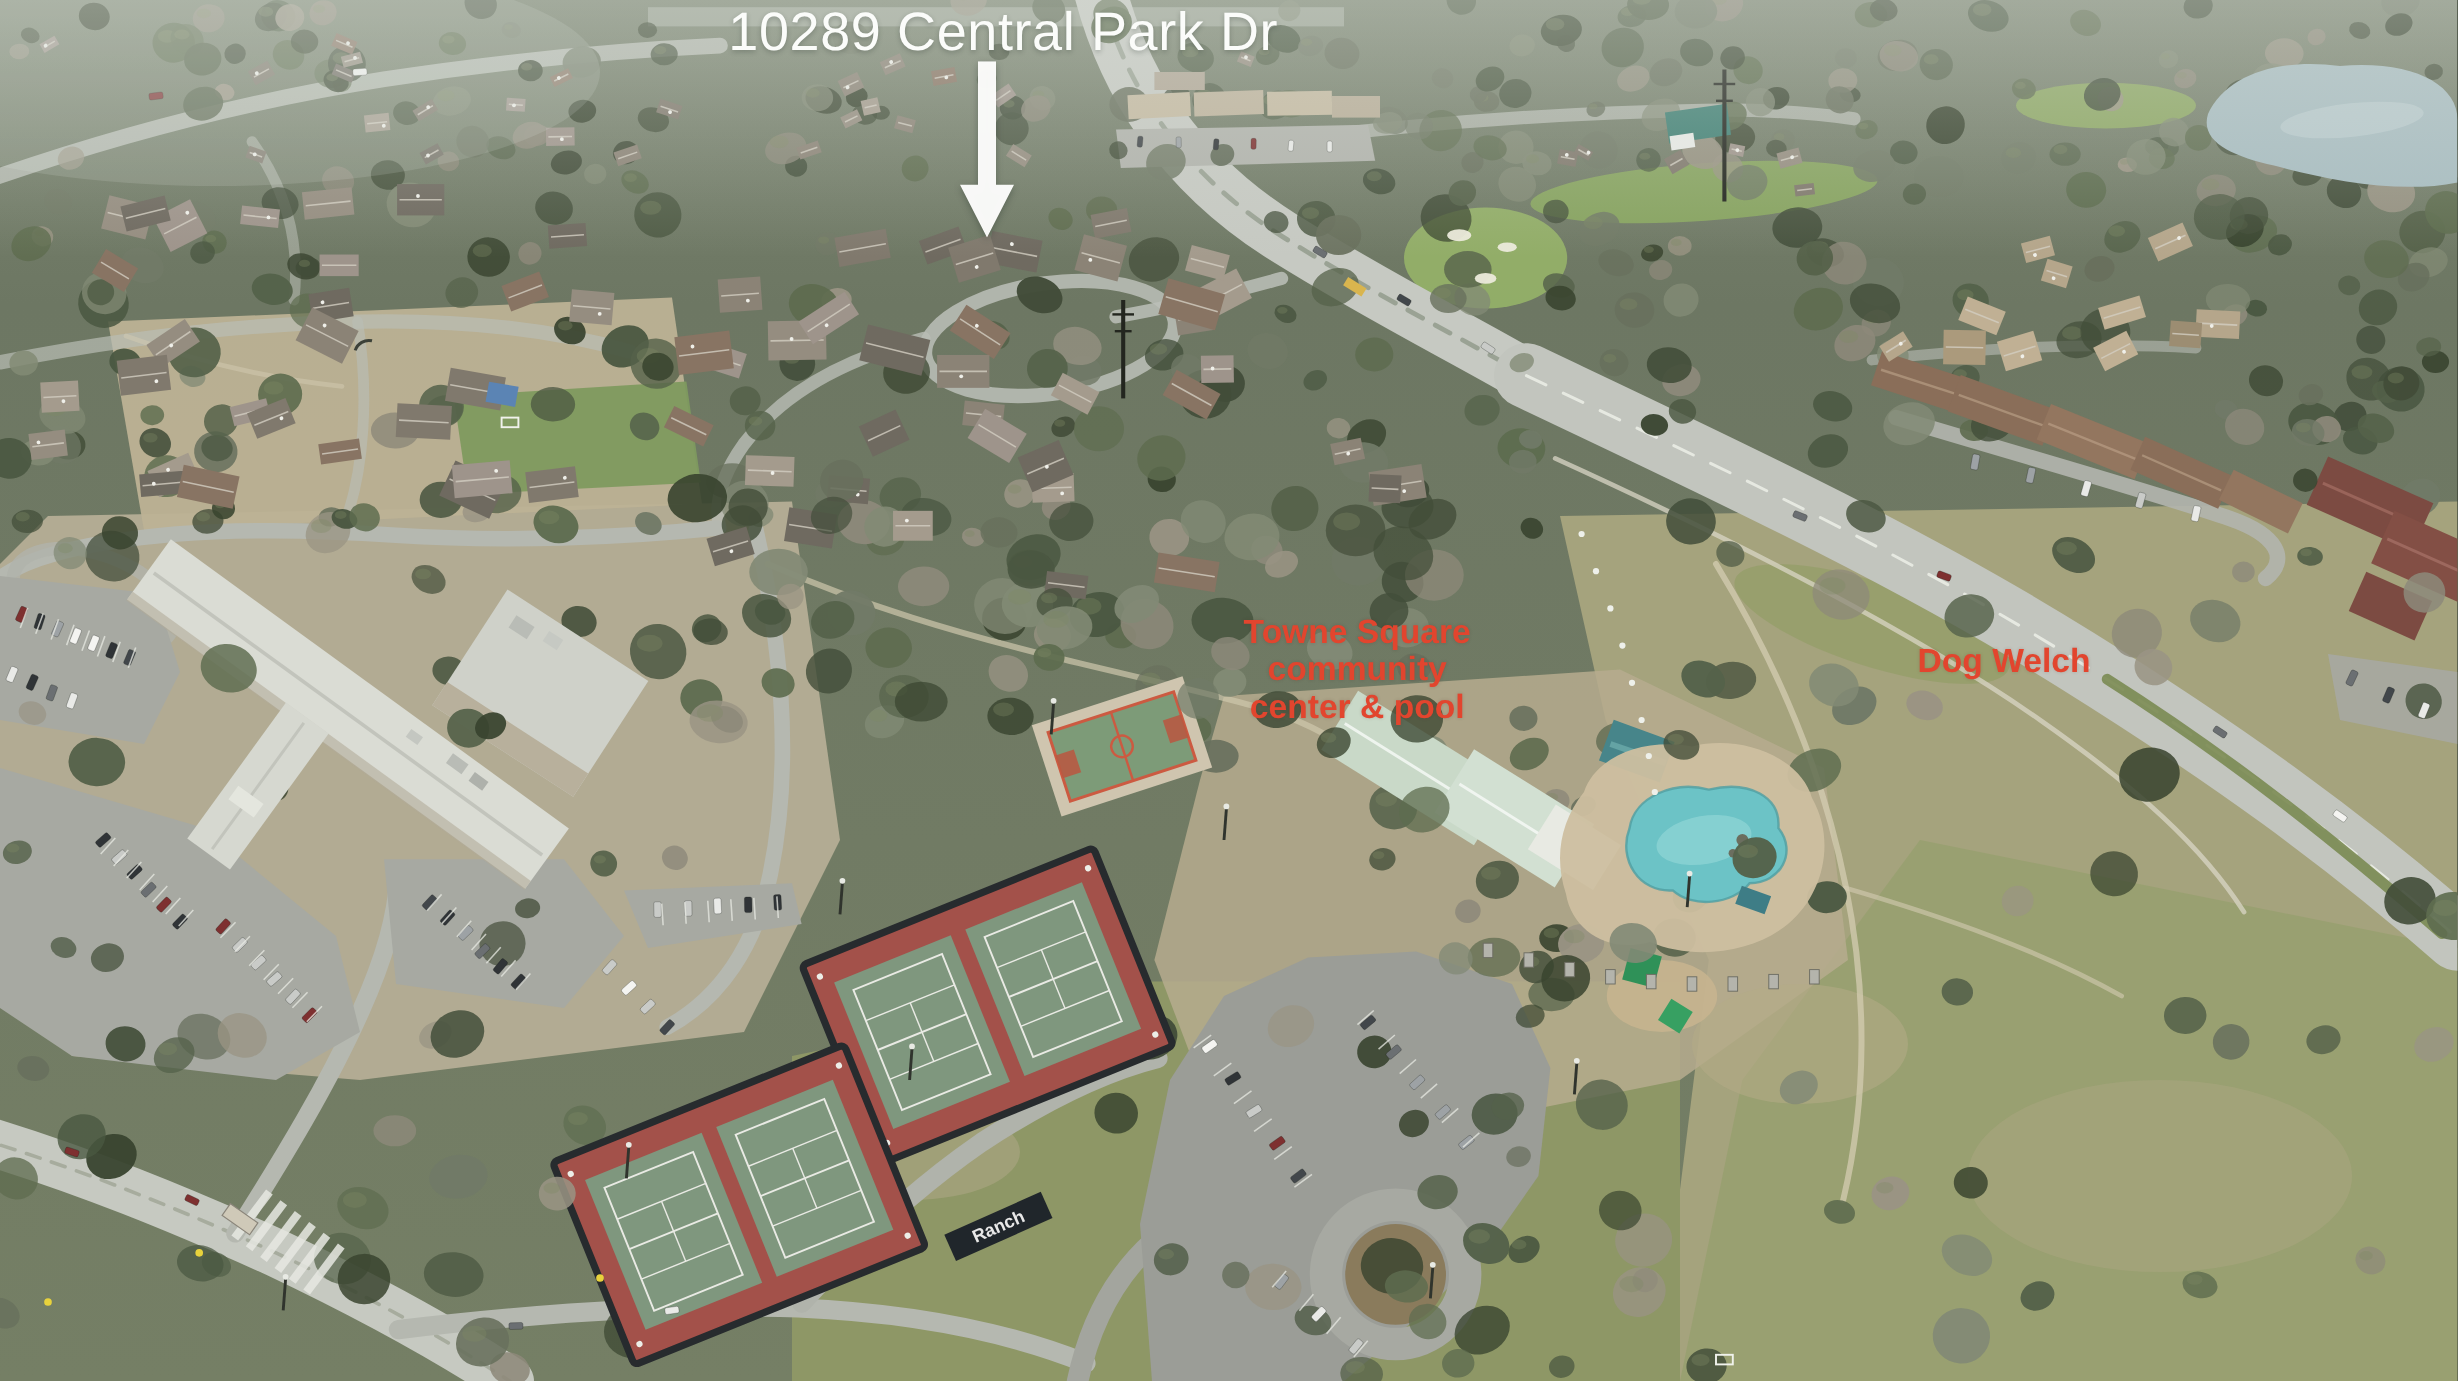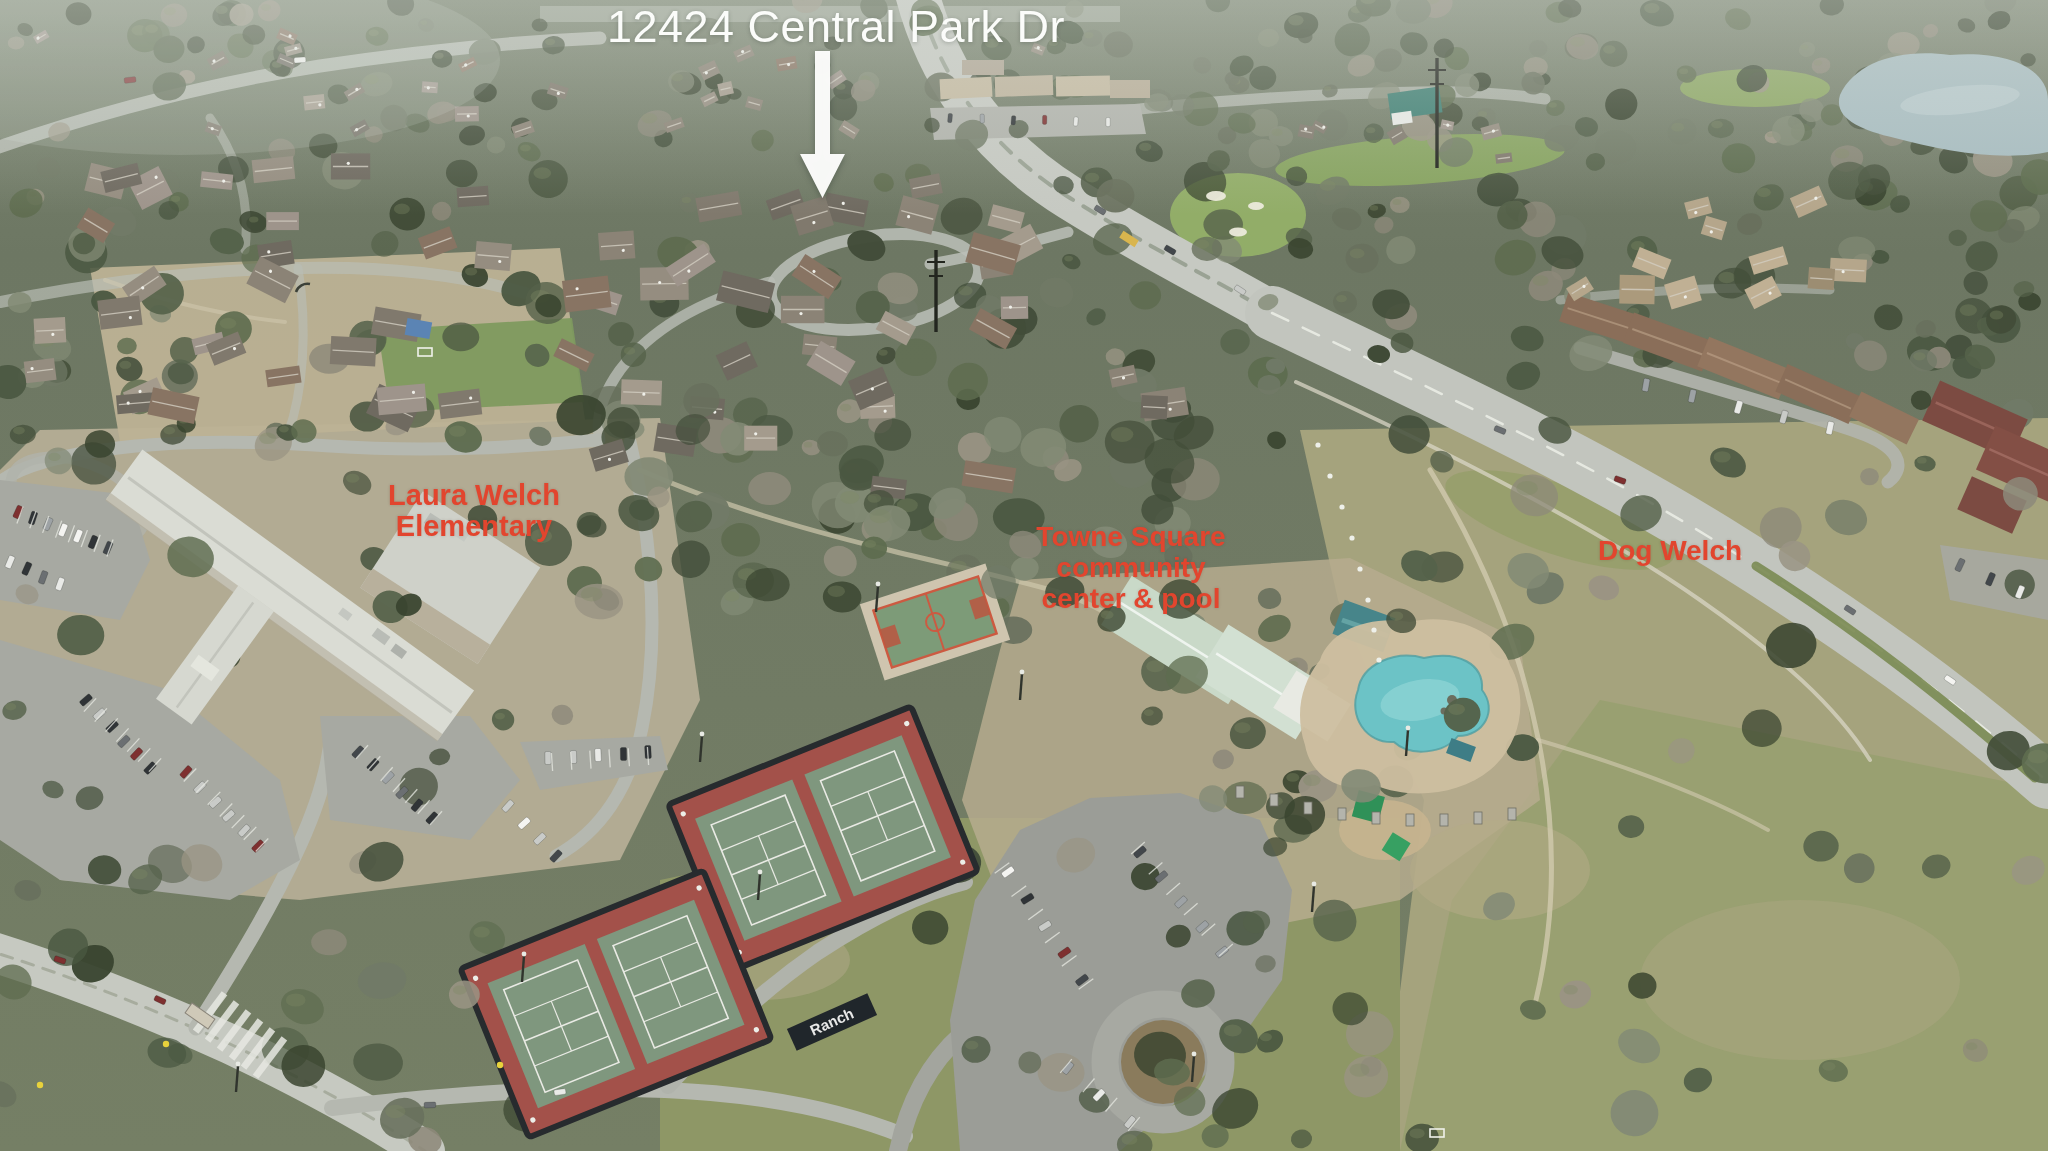--- a/index.html
+++ b/index.html
@@ -1671,32 +1671,28 @@
         <rect x="186" y="1010" width="28" height="12" fill="#cfc9b8" stroke="#8a857a" stroke-width="1" transform="rotate(35 200 1016)"></rect>
         <ellipse cx="1160.0" cy="1055.0" rx="26.0" ry="23.3" fill="#39442f" opacity="0.82" transform="rotate(5 1160 1055)"></ellipse>
         <ellipse cx="1172.0" cy="1072.0" rx="18.0" ry="13.4" fill="#5e6c4f" opacity="0.83" transform="rotate(5 1172 1072)"></ellipse>
       </g>
 
   <rect width="2048" height="215" fill="url(#gHaze)"></rect>
   <ellipse cx="180" cy="60" rx="320" ry="95" fill="#e7eae6" opacity="0.15"></ellipse>
 </svg>
 
 <div class="overlay">
-  <div class="photo-title" style="color: rgb(251, 252, 250);">12424 Central Park Dr</div>
+  <div class="photo-title" style="color: rgb(251, 252, 250);">10289 Central Park Dr</div>
 
   <svg class="arrow-wrap" viewBox="0 0 47 147" xmlns="http://www.w3.org/2000/svg">
     <path d="M16,0 L31,0 L31,103 L46,103 L23.5,147 L1,103 L16,103 Z" fill="#fdfdfc" opacity="0.97"></path>
   </svg>
 
-  <div id="lblSchool" class="red-label" style="color: rgb(226, 69, 46);">
-    <span>Laura Welch</span>
-    <span>Elementary</span>
-  </div>
-
-  <div id="lblCommunity" class="red-label" style="color: rgb(226, 69, 46); margin-top: 10px;">
+
+  <div id="lblCommunity" class="red-label" style="color: rgb(226, 69, 46);">
     <span>Towne Square</span>
     <span>community</span>
     <span>center &amp; pool</span>
   </div>
 
   <div id="lblDog" class="red-label" style="color: rgb(226, 69, 46);">
     <span>Dog Welch</span>
   </div>
 </div>
 </div>

